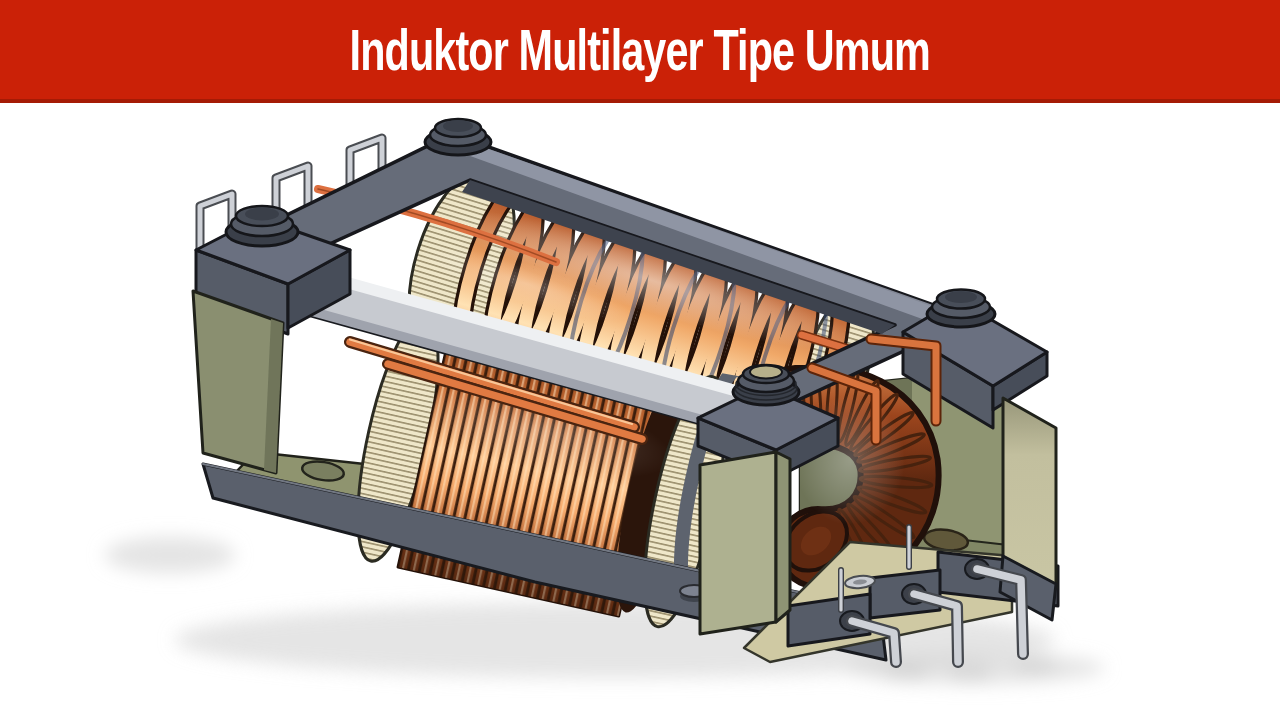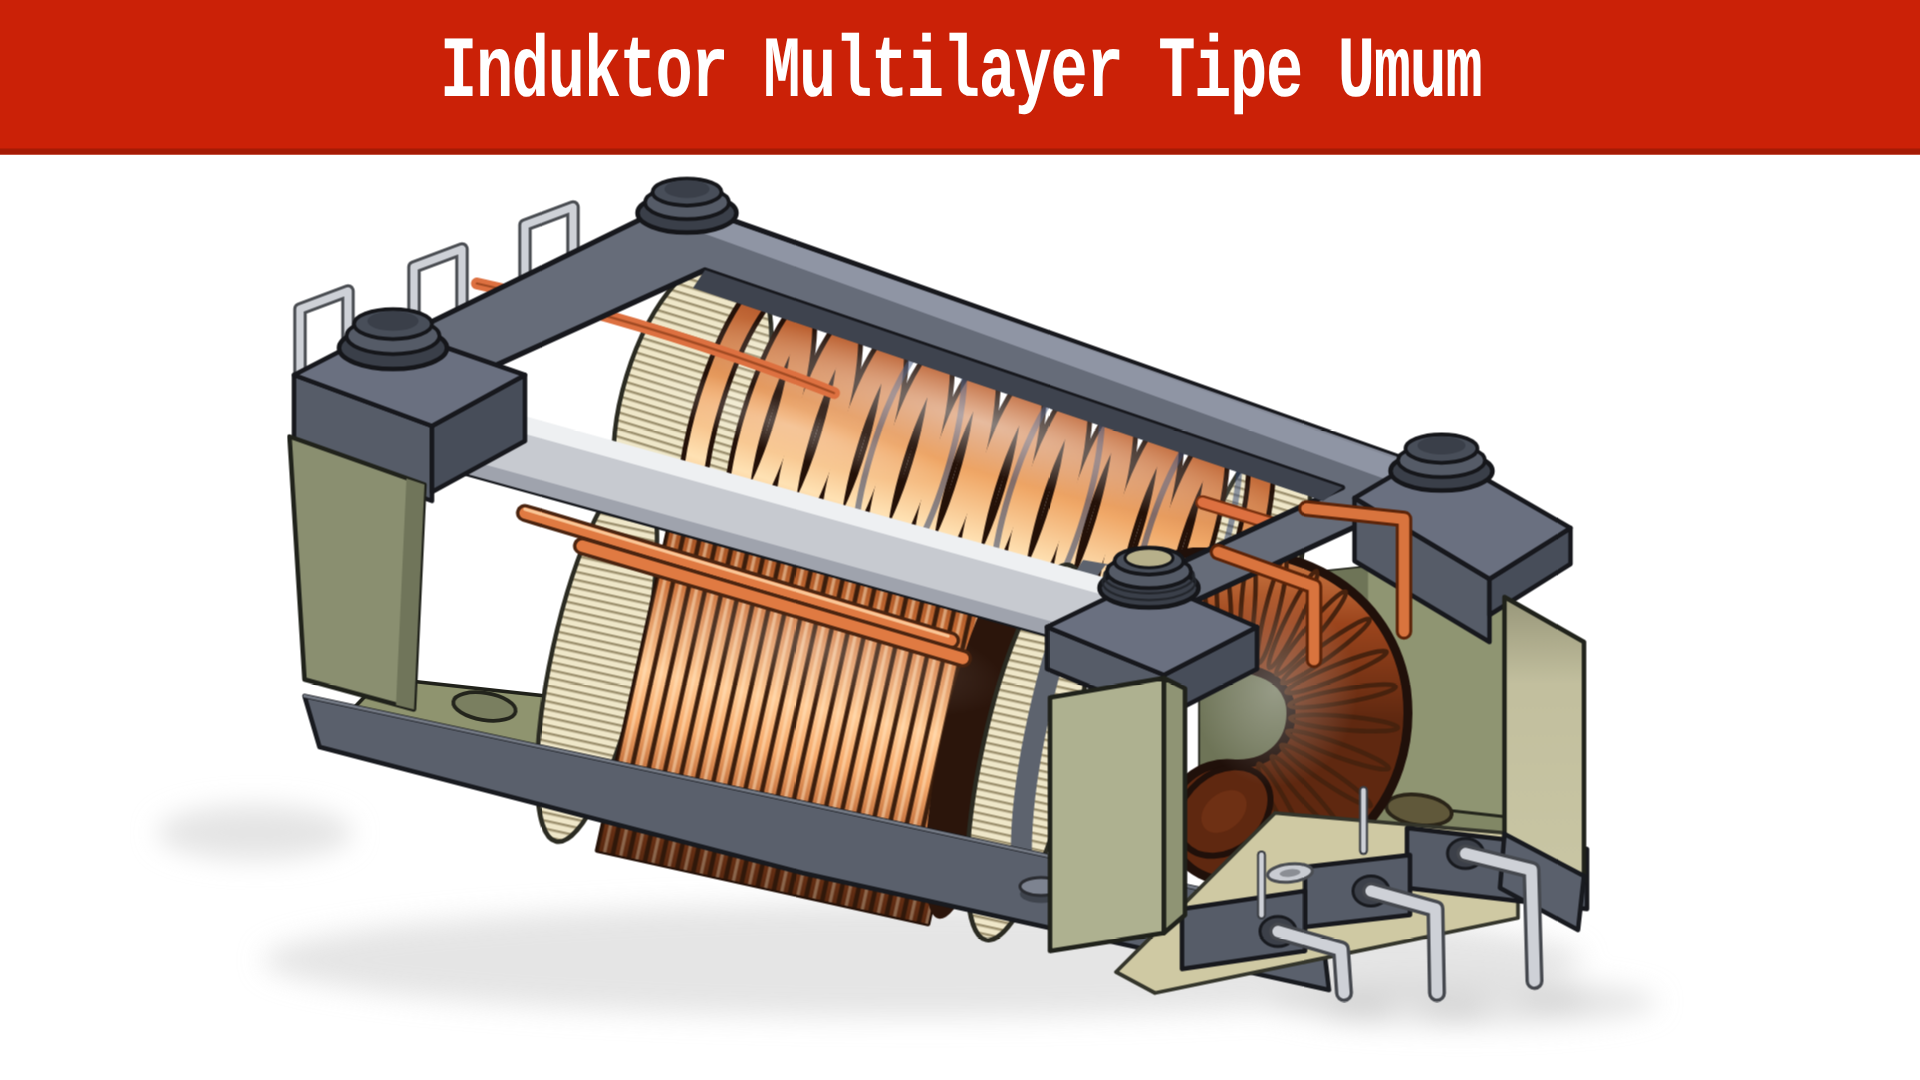--- a/index.html
+++ b/index.html
@@ -1,17 +1,17 @@
 <!DOCTYPE html>
 <html><head>
 <meta charset="utf-8">
 <style>
   html,body{margin:0;padding:0;background:#ffffff;}
   .page{position:relative;width:1280px;height:720px;background:#ffffff;overflow:hidden;
-        font-family:Liberation Mono, monospace;}
+        font-family:Liberation Sans, sans-serif;}
   .banner{position:absolute;left:0;top:0;width:1280px;height:99px;background:#cb2107;
           border-bottom:4px solid #a51b05;display:flex;align-items:center;justify-content:center;}
   .banner h1{margin:0;color:#ffffff;font-weight:bold;font-size:47px;letter-spacing:-1px;
              transform:scale(.88,1.24);white-space:nowrap;}
   .art{position:absolute;left:0;top:103px;width:1280px;height:617px;}
   svg *{stroke-linejoin:round;stroke-linecap:round;}
   .hd{stroke:#241108;stroke-width:20;fill:none}
   .hc{stroke:url(#gCopA);stroke-width:13.5;fill:none}
   .nv{stroke:#2c3f6b;stroke-width:4;fill:none;opacity:.55}
   .rib{stroke:#47220e;stroke-width:3;fill:none}

